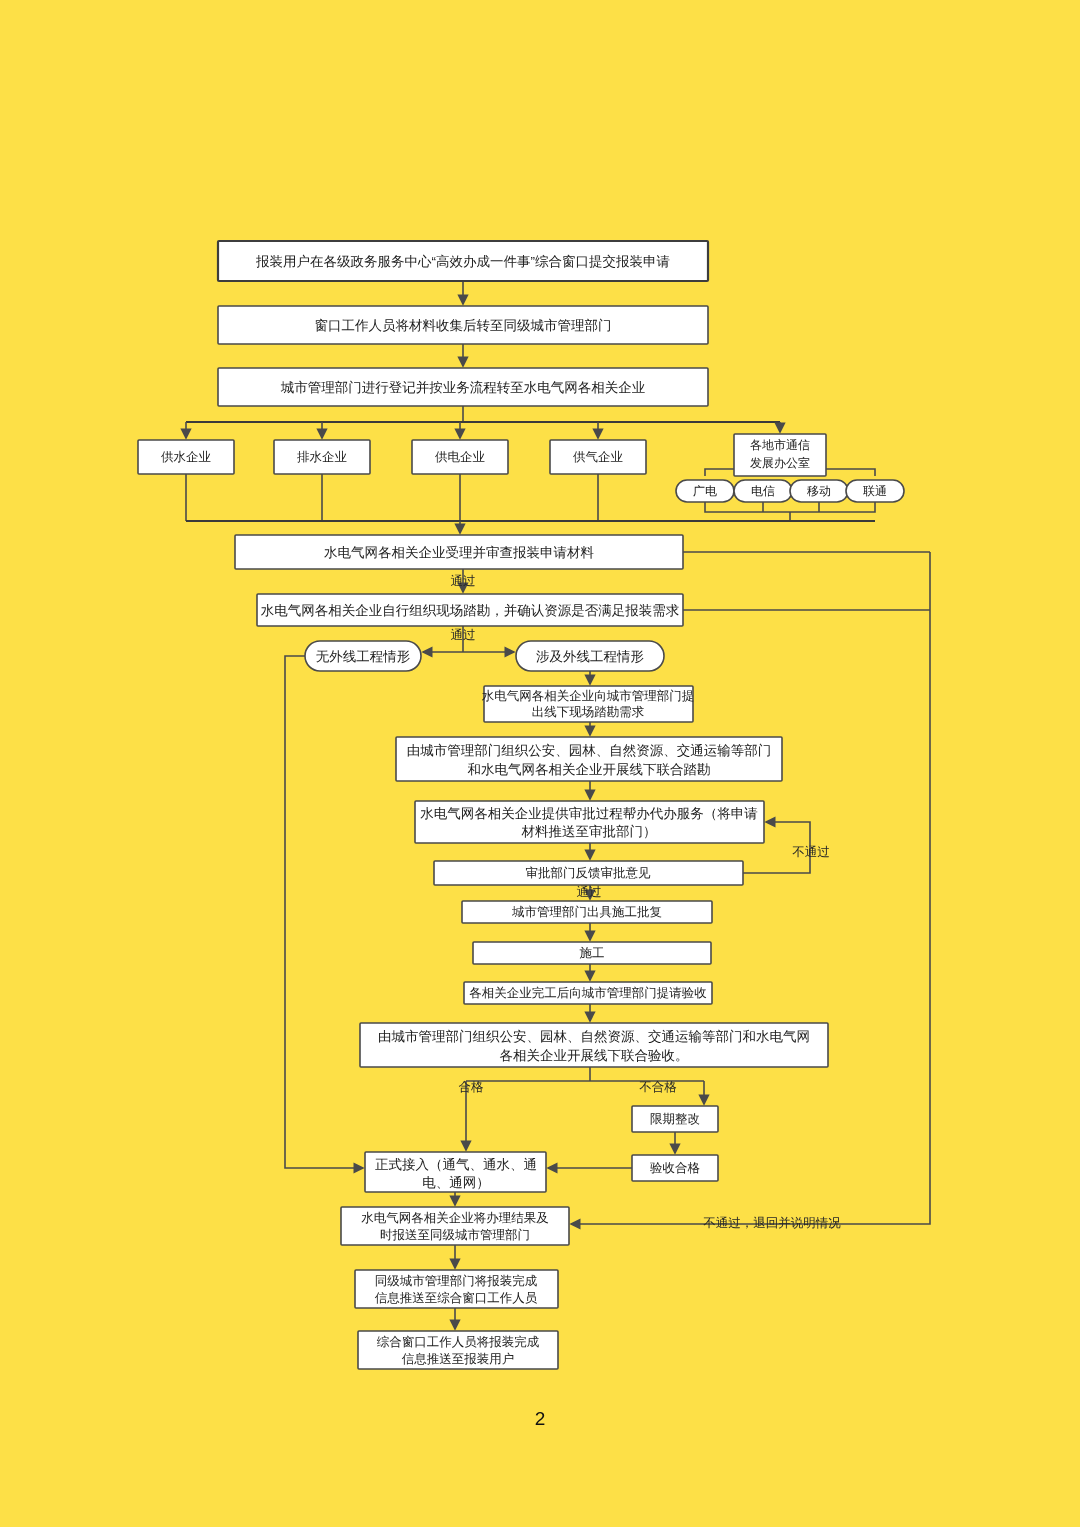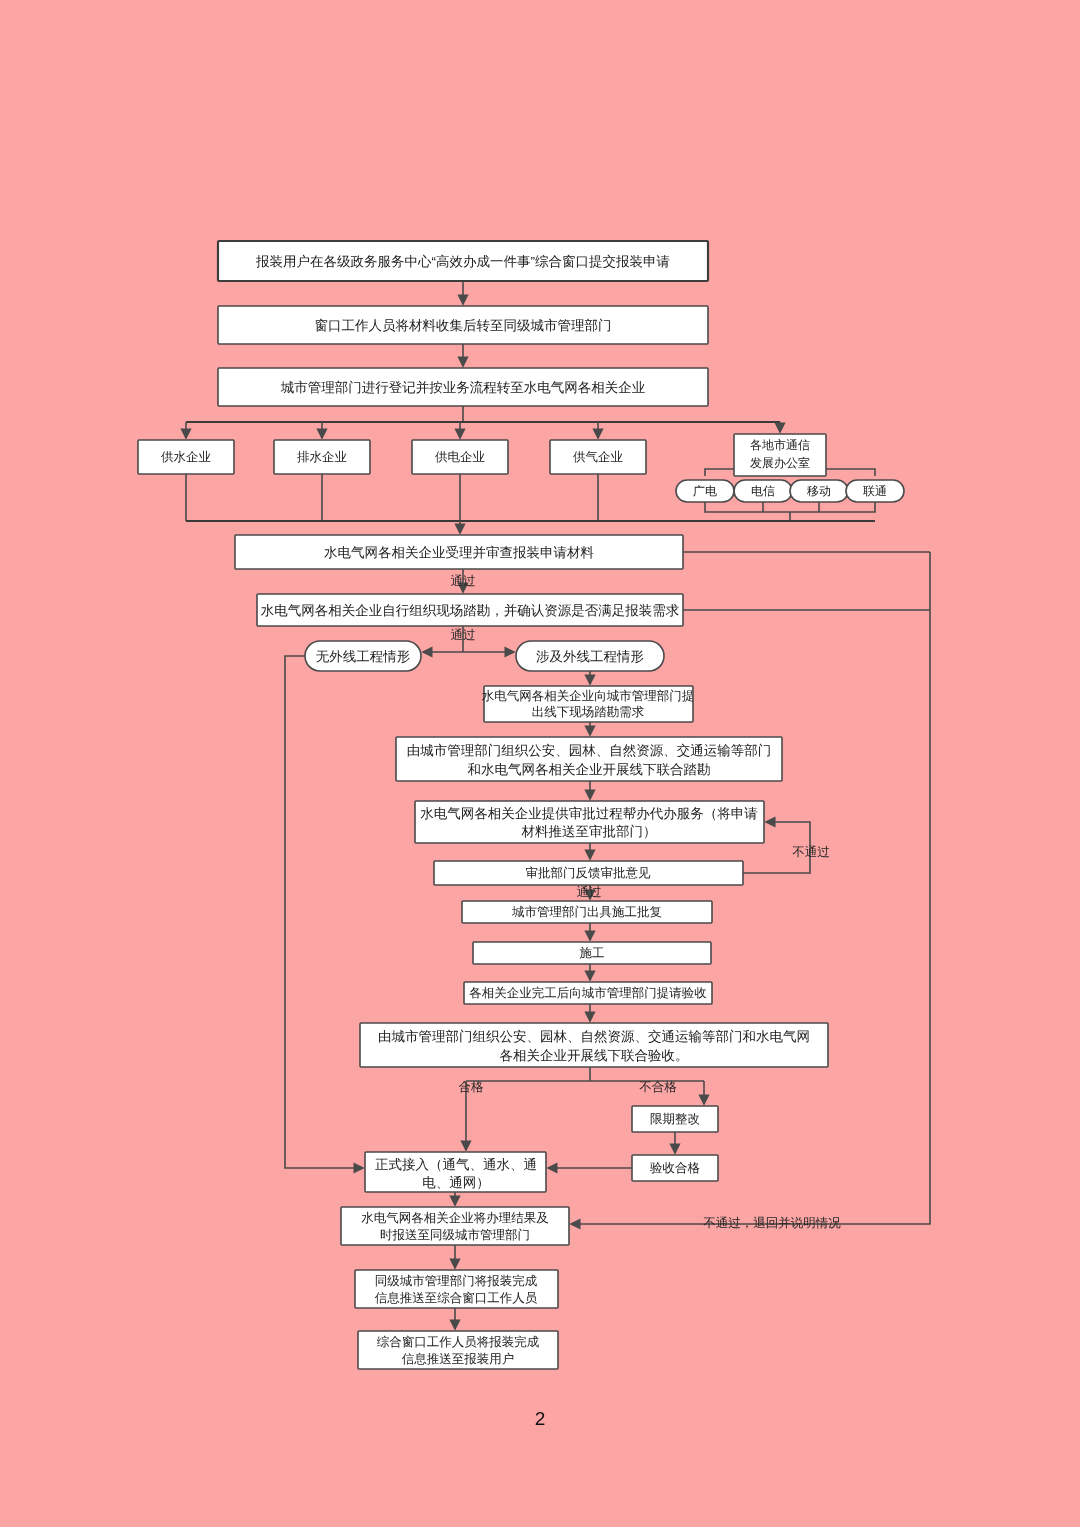--- a/index.html
+++ b/index.html
@@ -11,21 +11,21 @@
     width: 1080px;
     height: 1527px;
     position: relative;
     font-family: "Liberation Sans", "DejaVu Sans", sans-serif;
     color: #1a1a1a;
     overflow: hidden;
   }
   #page {
     position: absolute;
     inset: 0;
-    background: #fca5a5;
+    background: #fde047;
   }
   svg#flow {
     position: absolute;
     left: 0;
     top: 0;
     width: 1080px;
     height: 1527px;
   }
   .node rect, .node path {
     fill: #ffffff;

